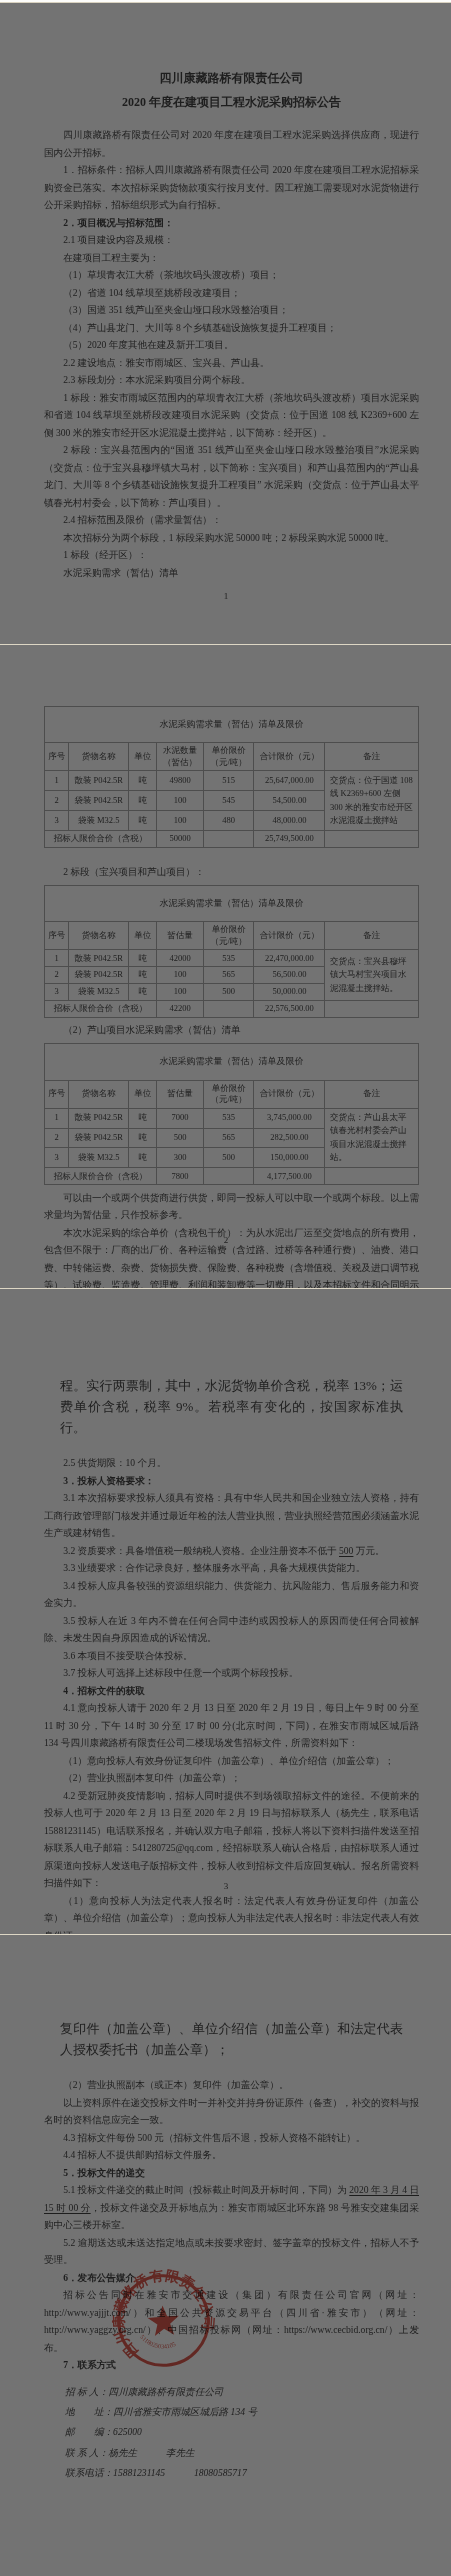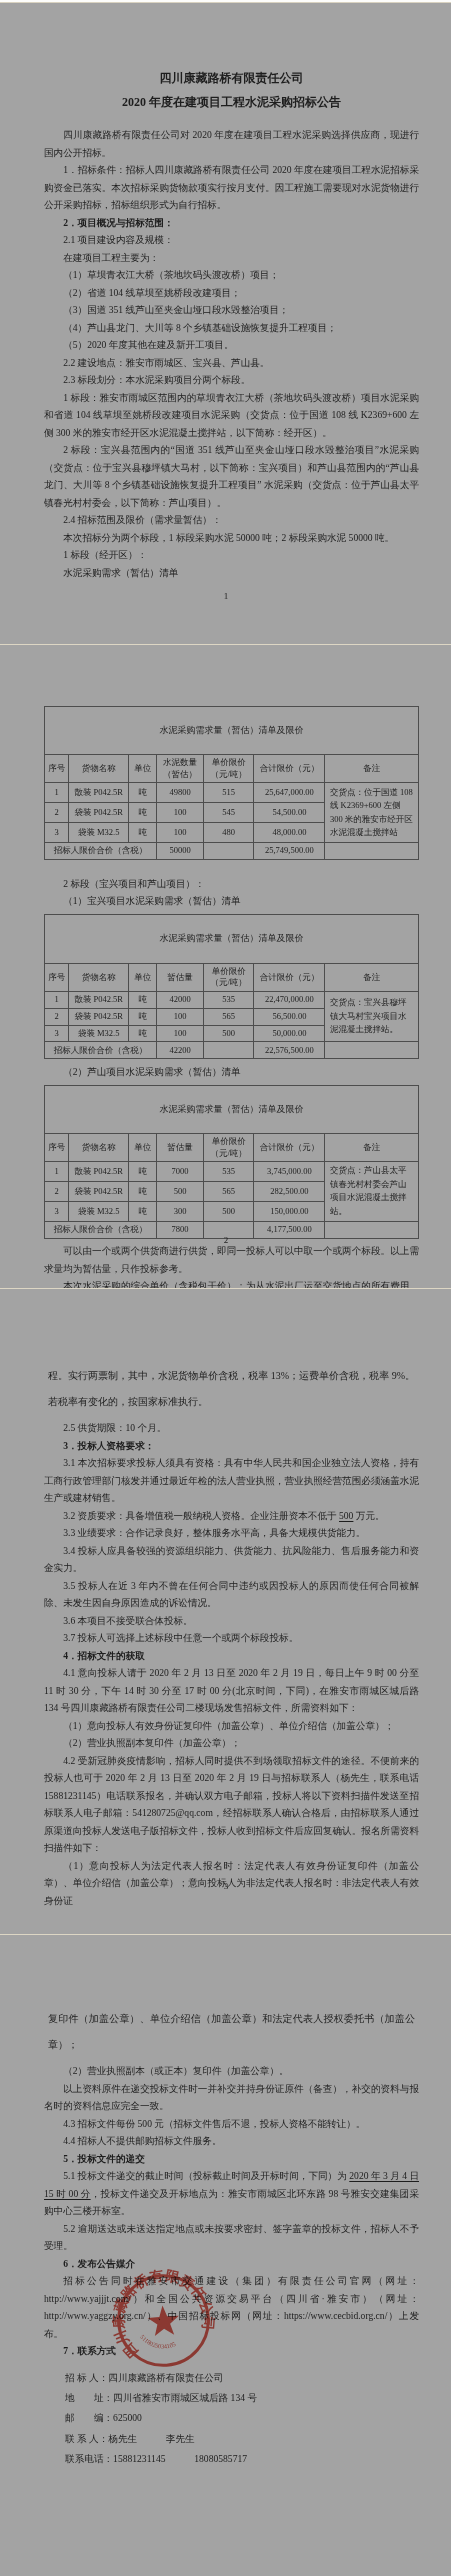--- a/index.html
+++ b/index.html
@@ -1,43 +1,43 @@
 <!DOCTYPE html>
 <html style="font-size:9px"><head>
 <meta charset="utf-8">
 <style>
   html,body{margin:0;padding:0;background:#ffffff;}
   body{width:452px;height:2576px;overflow:hidden;position:relative;
        font-family:"Liberation Serif","DejaVu Serif",serif;color:#1e1e1e;}
   .top-edge{height:2.3px;border-bottom:0.6px solid #d9d2c0;background:#fdfdfb;}
-  .page{position:relative;box-sizing:border-box;background:#a3a3a3;overflow:hidden;
+  .page{position:relative;box-sizing:border-box;background:#737373;overflow:hidden;
         padding:63px 33px 0 44px;}
   .page + .page{border-top:1.1px solid #ddd6c4;}
   #page-1{height:641px;}
   #page-2{height:644px;padding-top:56px;}
   #page-3{height:646px;padding-top:70px;}
   #page-4{height:820px;padding-top:67px;}
   .bottom-edge{height:4.5px;background:#97958f;}
   .title{font-size:12px;font-weight:bold;text-align:center;line-height:24px;margin:0;}
   .p{font-size:9.6px;line-height:17.5px;margin:0;text-indent:2em;text-align:justify;}
-  .pn{font-size:10px;line-height:26px;margin:4px;text-align:justify;}
+  .pn{font-size:13px;line-height:21px;margin:16px;text-align:justify;}
   .intro{margin-top:12px;}
   .h{font-weight:bold;}
   .b{font-weight:normal;}
   .u{text-decoration:underline;text-underline-offset:1.7px;}
   .pagenum{position:absolute;bottom:43px;left:0;right:0;text-align:center;
            font-size:9px;line-height:10.2px;}
   .seg-title{margin-top:15px;}
   .ctable{width:100%;border-collapse:collapse;table-layout:fixed;margin:4.5px 0 3.4px 0;
           font-size:8.5px;}
   .ctable td,.ctable th{border:0.6px solid #4d4d4d;text-align:center;vertical-align:middle;
           padding:2.3px 1.7px;line-height:11.3px;font-weight:normal;}
-  .ctable .tt{font-size:9px;padding:18px;}
+  .ctable .tt{font-size:9px;padding:12px;}
   .ctable .note-cell{text-align:left;padding:2.3px 4.5px;line-height:13.5px;}
-  .contact-line{font-size:9.6px;line-height:20.3px;margin:0 0 0 2.2em;}
+  .contact-line{font-size:9.6px;line-height:20.3px;margin:0 0 0 2.2em;font-style:italic;}
   .contact-block{margin-top:8px;position:relative;z-index:1;}
   .seal{position:absolute;left:112px;top:334px;width:103px;height:103px;z-index:2;
         opacity:0.85;mix-blend-mode:multiply;transform:rotate(-4deg);}
   .mt{margin-top:3.4px;}
 </style>
 </head>
 <body>
 
 <div class="top-edge"></div>
 
@@ -123,21 +123,20 @@
       <td colspan="3">招标人限价合价（含税）</td>
       <td>50000</td>
       <td></td>
       <td>25,749,500.00</td>
       <td></td>
     </tr>
   </tbody>
     </table>
 
   <p class="p seg-title">2 标段（宝兴项目和芦山项目）：</p>
-  <p class="p">（1）宝兴项目水泥采购需求（暂估）清单</p>
 
   <table class="ctable">
     <colgroup>
         <col style="width:6.5%">
         <col style="width:16%">
         <col style="width:7.5%">
         <col style="width:12.5%">
         <col style="width:13.5%">
         <col style="width:19%">
         <col style="width:25%">

